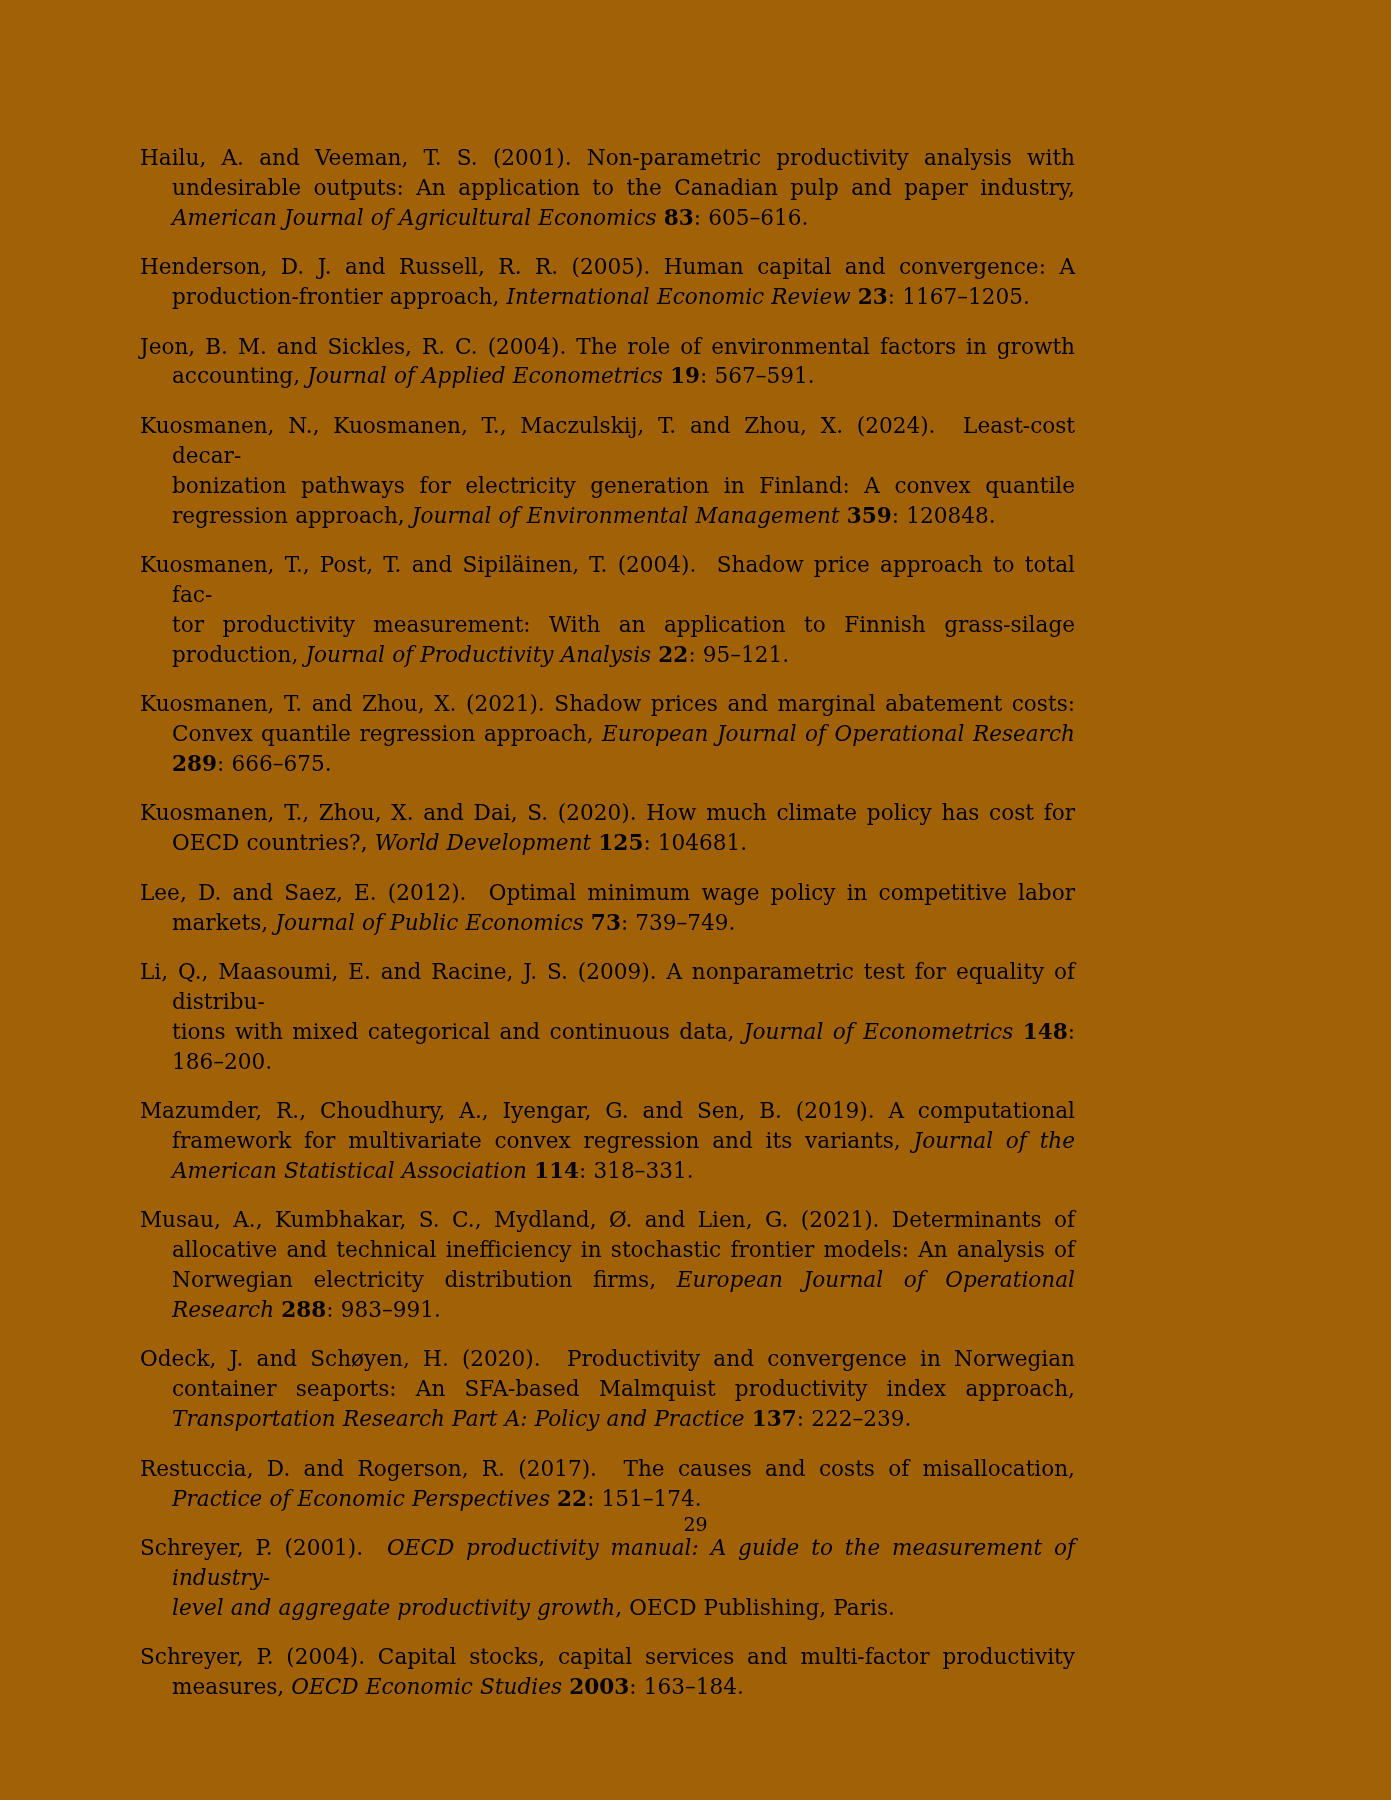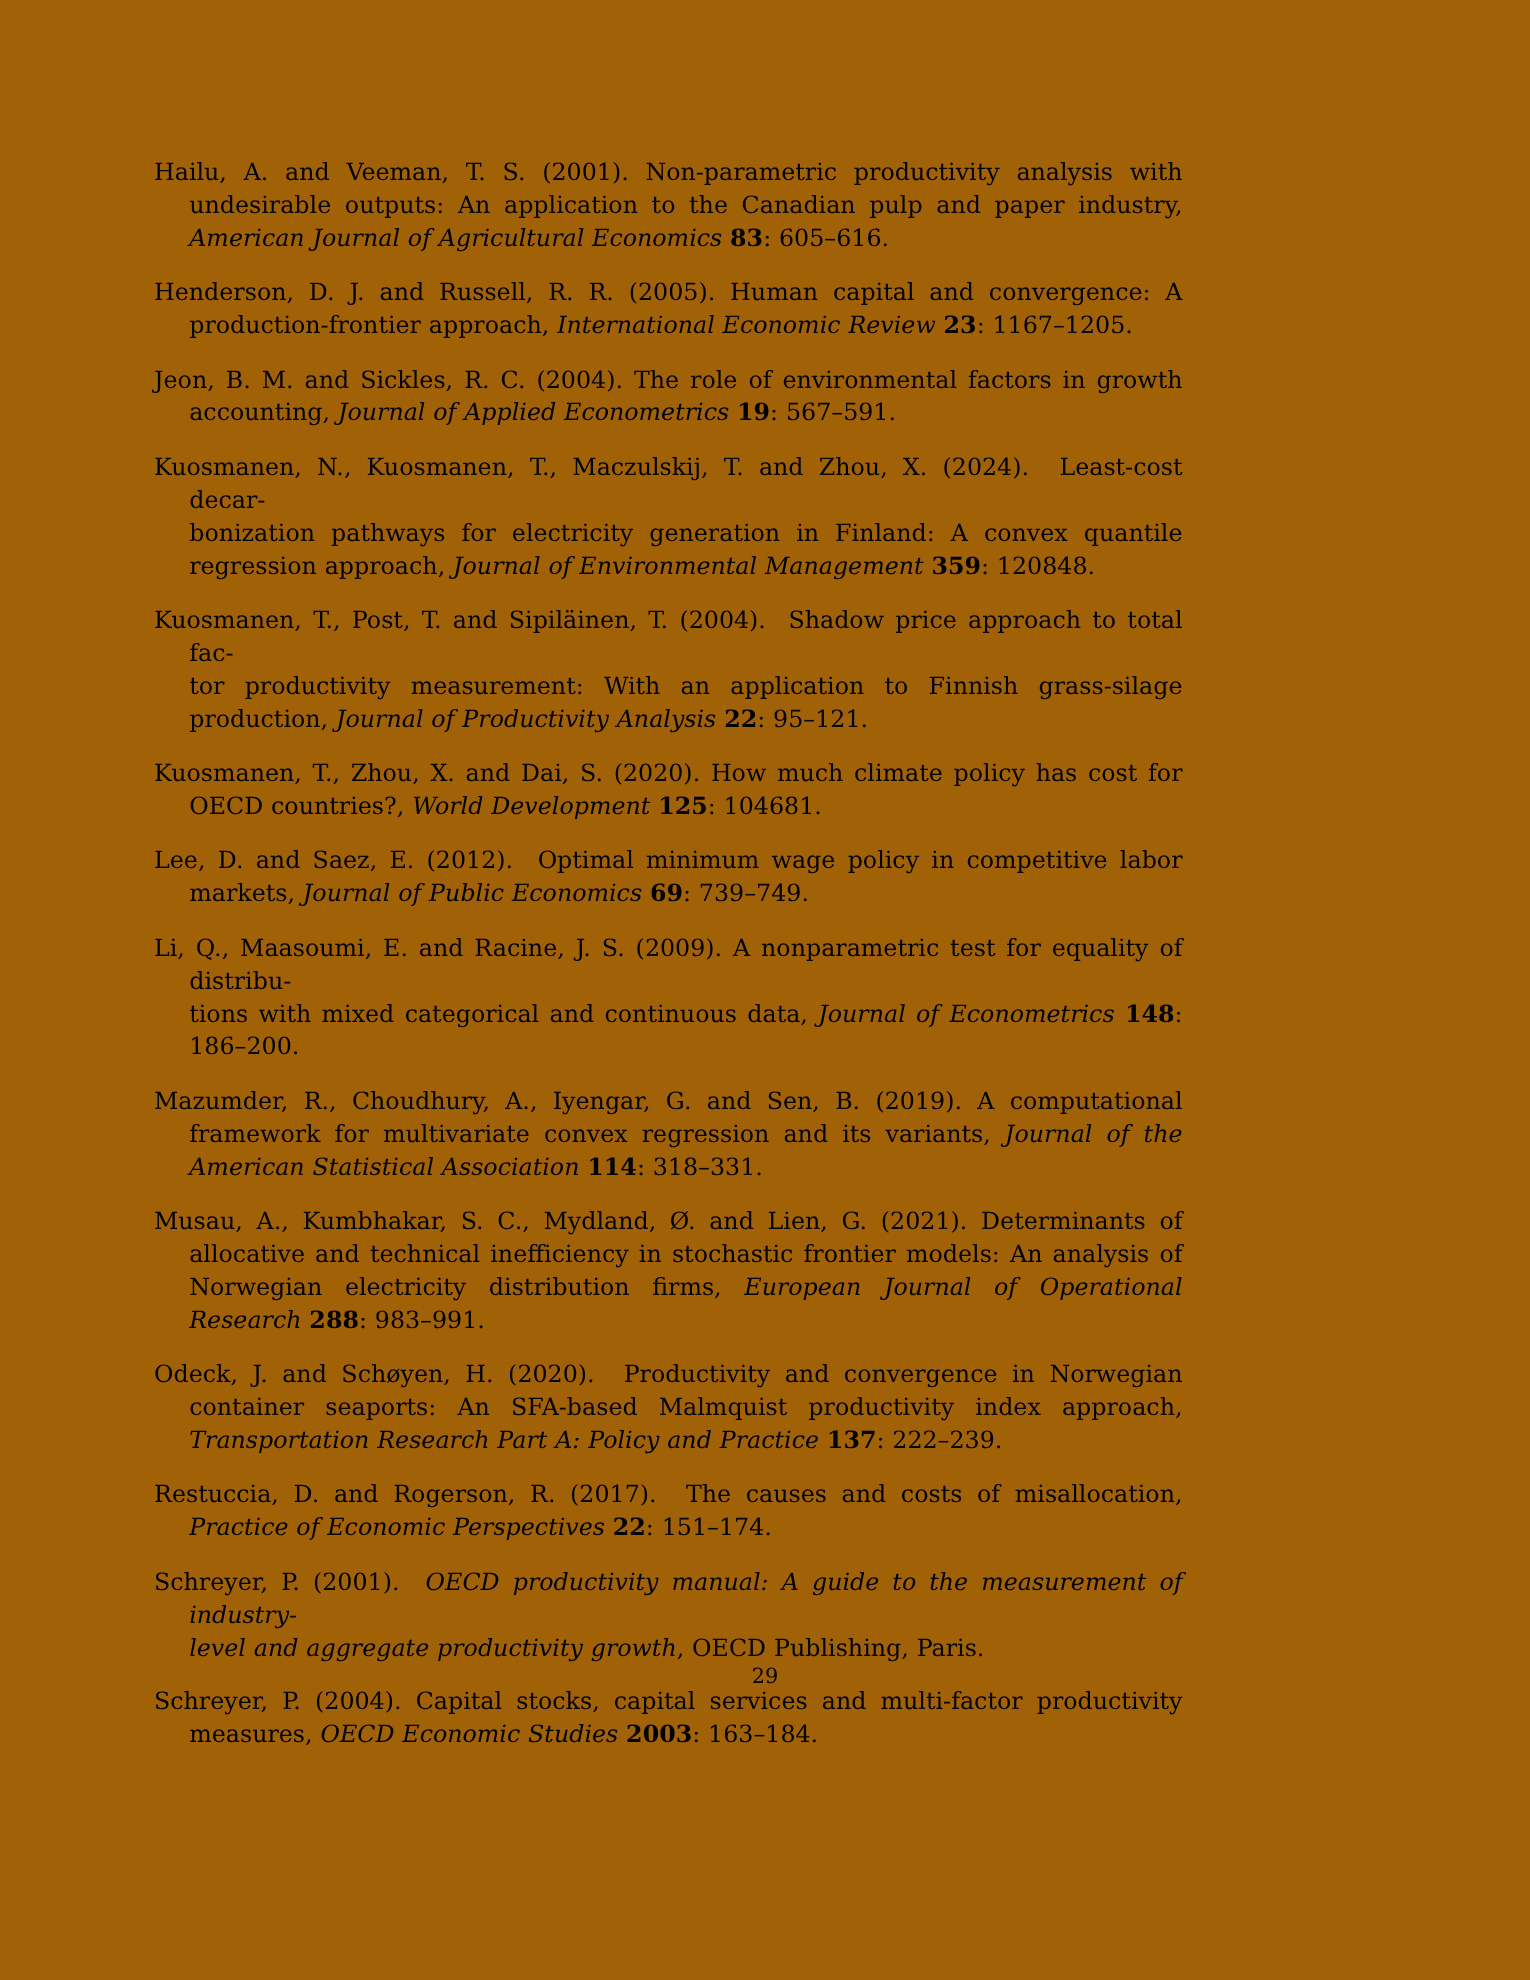--- a/index.html
+++ b/index.html
@@ -72,22 +72,23 @@
 
 <div class="page">
 
   <div class="content">
     <ul class="bib-list">
       <li class="bib-entry">Hailu, A. and Veeman, T. S. (2001). Non-parametric productivity analysis with undesirable outputs: An application to the Canadian pulp and paper industry, <i>American Journal of Agricultural Economics</i> <b>83</b>: 605–616.</li>
       <li class="bib-entry">Henderson, D. J. and Russell, R. R. (2005). Human capital and convergence: A production-frontier approach, <i>International Economic Review</i> <b>23</b>: 1167–1205.</li>
       <li class="bib-entry">Jeon, B. M. and Sickles, R. C. (2004). The role of environmental factors in growth accounting, <i>Journal of Applied Econometrics</i> <b>19</b>: 567–591.</li>
       <li class="bib-entry">Kuosmanen, N., Kuosmanen, T., Maczulskij, T. and Zhou, X. (2024).&nbsp; Least-cost decar-<br>bonization pathways for electricity generation in Finland: A convex quantile regression approach, <i>Journal of Environmental Management</i> <b>359</b>: 120848.</li>
       <li class="bib-entry">Kuosmanen, T., Post, T. and Sipiläinen, T. (2004).&nbsp; Shadow price approach to total fac-<br>tor productivity measurement: With an application to Finnish grass-silage production, <i>Journal of Productivity Analysis</i> <b>22</b>: 95–121.</li>
+      <li class="bib-entry">Kuosmanen, T. and Zhou, X. (2021). Shadow prices and marginal abatement costs: Convex quantile regression approach, <i>European Journal of Operational Research</i> <b>289</b>: 666–675.</li>
       <li class="bib-entry">Kuosmanen, T., Zhou, X. and Dai, S. (2020). How much climate policy has cost for OECD countries?, <i>World Development</i> <b>125</b>: 104681.</li>
-      <li class="bib-entry">Lee, D. and Saez, E. (2012).&nbsp; Optimal minimum wage policy in competitive labor markets, <i>Journal of Public Economics</i> <b>69</b>: 739–749.</li>
+      <li class="bib-entry">Lee, D. and Saez, E. (2012).&nbsp; Optimal minimum wage policy in competitive labor markets, <i>Journal of Public Economics</i> <b>73</b>: 739–749.</li>
       <li class="bib-entry">Li, Q., Maasoumi, E. and Racine, J. S. (2009). A nonparametric test for equality of distribu-<br>tions with mixed categorical and continuous data, <i>Journal of Econometrics</i> <b>148</b>: 186–200.</li>
       <li class="bib-entry">Mazumder, R., Choudhury, A., Iyengar, G. and Sen, B. (2019). A computational framework for multivariate convex regression and its variants, <i>Journal of the American Statistical Association</i> <b>114</b>: 318–331.</li>
       <li class="bib-entry">Musau, A., Kumbhakar, S. C., Mydland, Ø. and Lien, G. (2021). Determinants of allocative and technical inefficiency in stochastic frontier models: An analysis of Norwegian electricity distribution firms, <i>European Journal of Operational Research</i> <b>288</b>: 983–991.</li>
       <li class="bib-entry">Odeck, J. and Schøyen, H. (2020).&nbsp; Productivity and convergence in Norwegian container seaports: An SFA-based Malmquist productivity index approach, <i>Transportation Research Part A: Policy and Practice</i> <b>137</b>: 222–239.</li>
       <li class="bib-entry">Restuccia, D. and Rogerson, R. (2017).&nbsp; The causes and costs of misallocation, <i>Practice of Economic Perspectives</i> <b>22</b>: 151–174.</li>
       <li class="bib-entry">Schreyer, P. (2001).&nbsp; <i>OECD productivity manual: A guide to the measurement of industry-<br>level and aggregate productivity growth</i>, OECD Publishing, Paris.</li>
       <li class="bib-entry">Schreyer, P. (2004). Capital stocks, capital services and multi-factor productivity measures, <i>OECD Economic Studies</i> <b>2003</b>: 163–184.</li>
       <li class="bib-entry"></li>
     </ul>
   </div>

